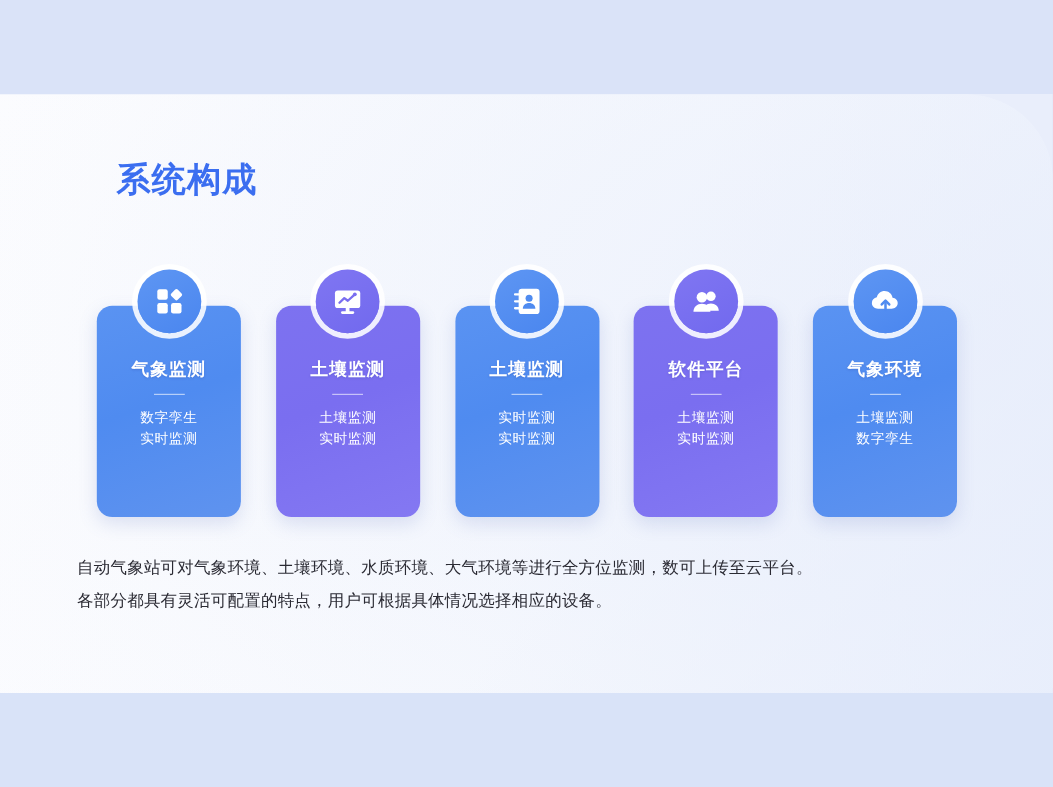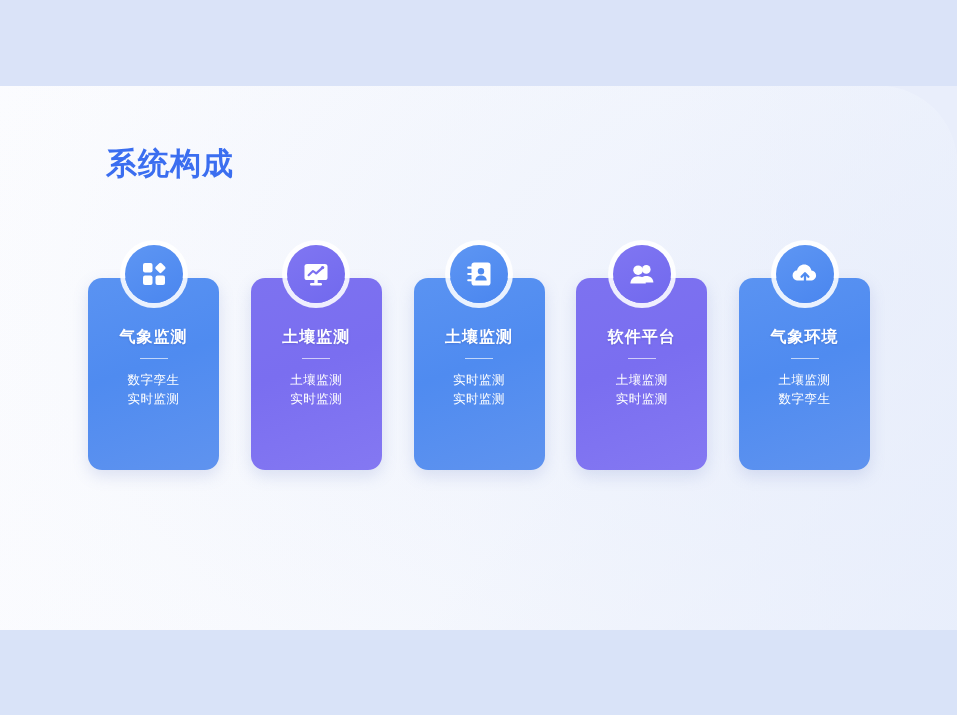--- a/index.html
+++ b/index.html
@@ -233,15 +233,17 @@
       <div class="card-divider"></div>
       <div class="card-desc">
         <span>土壤监测</span>
         <span>数字孪生</span>
       </div>
     </div>
 
   </div>
 
   <div class="footnote">
+    <span>自动气象站可对气象环境、土壤环境、水质环境、大气环境等进行全方位监测，数可上传至云平台。</span>
+    <span>各部分都具有灵活可配置的特点，用户可根据具体情况选择相应的设备。</span>
   </div>
 
 </div>
 
 </body></html>

